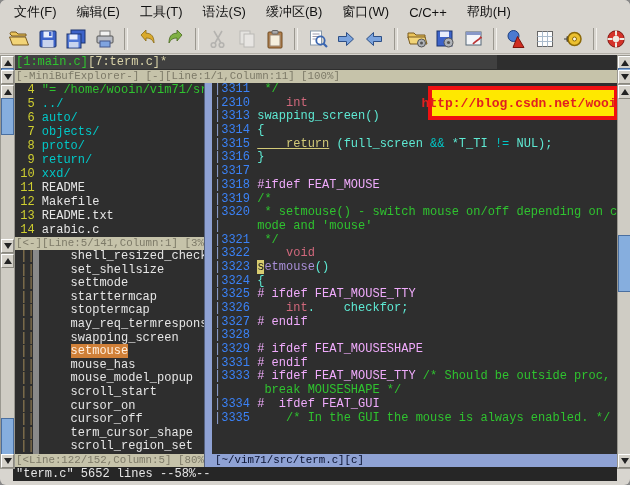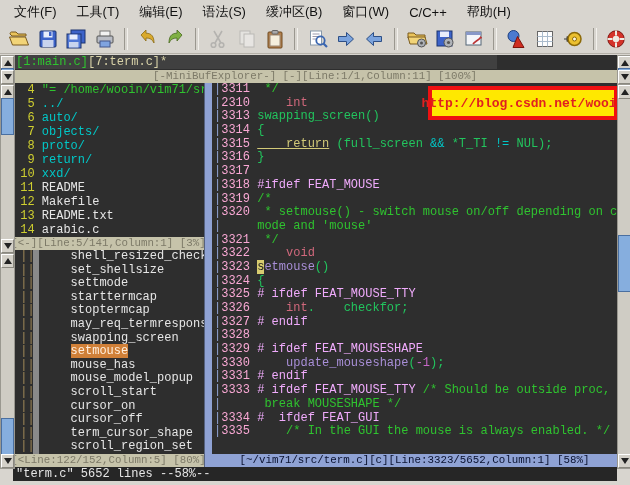--- a/index.html
+++ b/index.html
@@ -1,39 +1,39 @@
 <!DOCTYPE html>
 <html><head>
 <meta charset="utf-8">
 <style>
   html,body{margin:0;padding:0;background:#888;}
   #app{position:relative;width:630px;height:485px;background:#d8d5cf;overflow:hidden;
-       font-family:"Liberation Sans",sans-serif;}
+       font-family:"Liberation Sans",sans-serif;border-radius:6px;}
   
   .menubar{position:absolute;left:0;top:0;width:630px;height:25px;display:flex;align-items:center;
            padding-left:4px;box-sizing:border-box;font-size:13px;color:#111;background:#d8d5cf;}
   .menu-item{padding:3px 10px 4px 10px;white-space:nowrap;cursor:default;}
   
   .toolbar{position:absolute;left:0;top:25px;width:630px;height:29px;display:flex;align-items:center;
            padding-left:5px;box-sizing:border-box;background:#d8d5cf;border-bottom:1px solid #b4b0a8;}
   .tb-btn{width:27px;height:26px;display:flex;align-items:center;justify-content:center;border:1px solid transparent;}
   .tb-btn svg{width:22px;height:22px;}
   .tb-sep{width:2px;height:22px;margin:0 5px;border-left:1px solid #9a978f;border-right:1px solid #f2f0ec;}
   
   .text-area{position:absolute;left:13px;top:55px;width:604px;height:426px;background:#2e2e2e;
              font-family:"Liberation Mono","DejaVu Sans Mono",monospace;font-size:12px;color:#e6e6e6;}
   .text-area *{box-sizing:border-box;}
   
   .mbe-line{position:absolute;left:0;top:1;width:484px;height:14px;line-height:14px;background:#404040;
             white-space:pre;padding-left:3px;}
   .mbe-buf-saved{color:#2fc32f;} .mbe-buf-modified{color:#d8d2a8;}
   
   .status{position:absolute;height:13px;line-height:13px;font-size:10.8px;background:#c6c3aa;color:#7d7a68;
-          white-space:pre;overflow:hidden;padding:0 3px;display:flex;justify-content:center;}
-  .status-active{background:#8fa2d4;color:#0a1230;}
+          white-space:pre;overflow:hidden;padding:0 3px;display:flex;justify-content:flex-start;}
+  .status-active{background:#8fa2d4;color:#0a1230;flex-direction:column;}
   .mbe-status{left:0;top:15px;width:604px;}
   .filelist-status{left:0;top:182px;width:191px;}
   .taglist-status{left:0;top:399px;width:191px;}
   .main-status{left:199px;top:399px;width:405px;}
   
   .filelist{position:absolute;left:0;top:28px;width:191px;height:154px;overflow:hidden;}
   .frow{height:14px;line-height:14px;white-space:pre;}
   .frow .num{color:#cfcf30;}
   .ft-header{color:#2fc32f;} .ft-dir{color:#00c8c8;} .ft-file{color:#e6e6e6;}
   
@@ -41,22 +41,22 @@
   .taglist .lvl-strip{position:absolute;left:20px;top:0;width:6px;height:204px;background:#8a8a8a;}
   .trow{height:13.6px;line-height:13.6px;white-space:pre;position:relative;}
   .trow .fold{color:#a08858;}
   .tag-sel{background:#d08038;color:#ffeedd;}
   
   .vsep{position:absolute;left:191px;top:28px;width:8px;height:384px;background:#8fa2d4;border-left:1px solid #55617e;}
   
   .code-pane{position:absolute;left:199px;top:28px;width:405px;height:371px;overflow:hidden;padding-left:2px;}
   .crow{height:13.7px;line-height:13.7px;white-space:pre;}
   .fbar{color:#8fa2d4;}
-  .cnum{color:#f9a8d4;text-align:center;}
-  .sg-t{color:#22c55e;} .sg-c{color:#2fc32f;} .sg-p{color:#f0abfc;} .sg-k{color:#d0687c;}
+  .cnum{color:#3b82f6;text-align:center;}
+  .sg-t{color:#5eead4;} .sg-c{color:#2fc32f;} .sg-p{color:#f0abfc;} .sg-k{color:#d0687c;}
   .sg-s{color:#d2ca78;text-decoration:underline;} .sg-o{color:#00c8c8;} .sg-f{color:#a98fd8;} .sg-n{color:#c868c8;}
   .sg-cur{background:#d8cc70;color:#1a1a1a;}
   
   .cmdline{position:absolute;left:0;top:412px;width:604px;height:14px;line-height:14px;background:#262626;
            white-space:pre;padding-left:3px;color:#e6e6e6;}
   
   .banner{position:absolute;left:428px;top:86px;width:182px;height:26px;background:#ffe800;
           border:4px solid #ee1111;color:#e02020;font-family:"Liberation Mono",monospace;
           font-weight:bold;font-size:13px;display:flex;align-items:center;justify-content:center;white-space:nowrap;}
   
@@ -68,22 +68,22 @@
   .tri-down{width:0;height:0;border-left:4px solid transparent;border-right:4px solid transparent;border-top:6px solid #222;}
   .sb-thumb{position:absolute;left:0;width:11px;background:#86aede;border:1px solid #4a6fa0;}
 </style>
 </head>
 <body>
 
 <div id="app">
 
   <div class="menubar">
       <div class="menu-item">文件(F)</div>
+      <div class="menu-item">编辑(E)</div>
       <div class="menu-item">工具(T)</div>
-      <div class="menu-item">编辑(E)</div>
       <div class="menu-item">语法(S)</div>
       <div class="menu-item">缓冲区(B)</div>
       <div class="menu-item">窗口(W)</div>
       <div class="menu-item">C/C++</div>
       <div class="menu-item">帮助(H)</div>
     </div>
   <div class="toolbar">
       <div class="tb-btn">
         <svg viewBox="0 0 22 22">
           <path d="M2 6c0-1 .5-2 1.5-2H8l2 2h8v2H4z" fill="#e9c35b" stroke="#7a5b1e"></path>
@@ -284,21 +284,20 @@
         <div class="crow"><span class="fbar">|</span><span class="cnum">     </span><span class="sg-c">mode and 'mouse'</span></div>
         <div class="crow"><span class="fbar">|</span><span class="cnum">3321 </span><span class="sg-c"> */</span></div>
         <div class="crow"><span class="fbar">|</span><span class="cnum">3322 </span><span class="sg-k">    void</span></div>
         <div class="crow"><span class="fbar">|</span><span class="cnum">3323 </span><span class="sg-cur">s</span><span class="sg-f">etmouse</span><span class="sg-t">()</span></div>
         <div class="crow"><span class="fbar">|</span><span class="cnum">3324 </span><span class="sg-t">{</span></div>
         <div class="crow"><span class="fbar">|</span><span class="cnum">3325 </span><span class="sg-p"># ifdef FEAT_MOUSE_TTY</span></div>
         <div class="crow"><span class="fbar">|</span><span class="cnum">3326 </span><span class="sg-k">    int</span><span class="sg-t">.    checkfor;</span></div>
         <div class="crow"><span class="fbar">|</span><span class="cnum">3327 </span><span class="sg-p"># endif</span></div>
         <div class="crow"><span class="fbar">|</span><span class="cnum">3328 </span></div>
         <div class="crow"><span class="fbar">|</span><span class="cnum">3329 </span><span class="sg-p"># ifdef FEAT_MOUSESHAPE</span></div>
-        <div class="crow"><span class="fbar">|</span><span class="cnum">3330 </span><span class="sg-t">    </span><span class="sg-f">update_mouseshape</span><span class="sg-t">(</span><span class="sg-n">-1</span><span class="sg-t">);</span></div>
         <div class="crow"><span class="fbar">|</span><span class="cnum">3331 </span><span class="sg-p"># endif</span></div>
         <div class="crow"><span class="fbar">|</span><span class="cnum">3333 </span><span class="sg-p"># ifdef FEAT_MOUSE_TTY </span><span class="sg-c">/* Should be outside proc, but may</span></div>
         <div class="crow"><span class="fbar">|</span><span class="cnum">     </span><span class="sg-c"> break MOUSESHAPE */</span></div>
         <div class="crow"><span class="fbar">|</span><span class="cnum">3334 </span><span class="sg-p">#  ifdef FEAT_GUI</span></div>
         <div class="crow"><span class="fbar">|</span><span class="cnum">3335 </span><span class="sg-c">    /* In the GUI the mouse is always enabled. */</span></div>
       </div>
 
     <div class="status status-active main-status">
       <span>[~/vim71/src/term.c][c]</span>
       <span>[Line:3323/5652,Column:1] [58%]</span>

